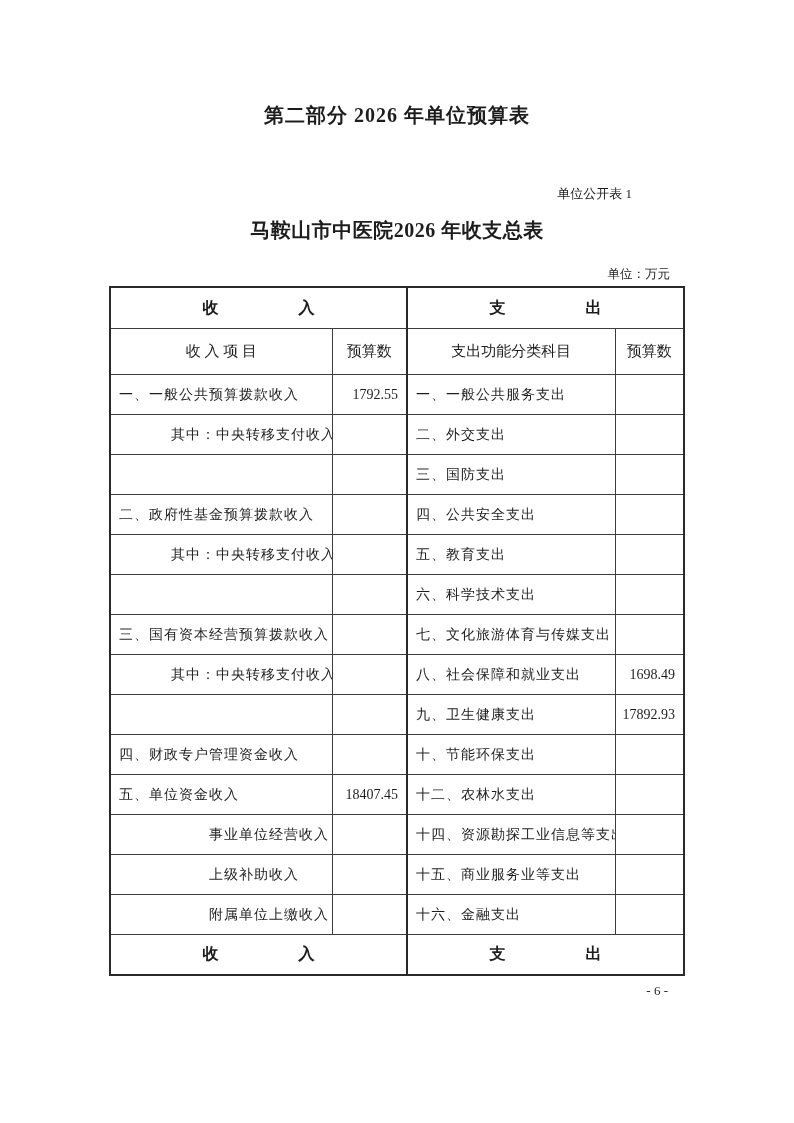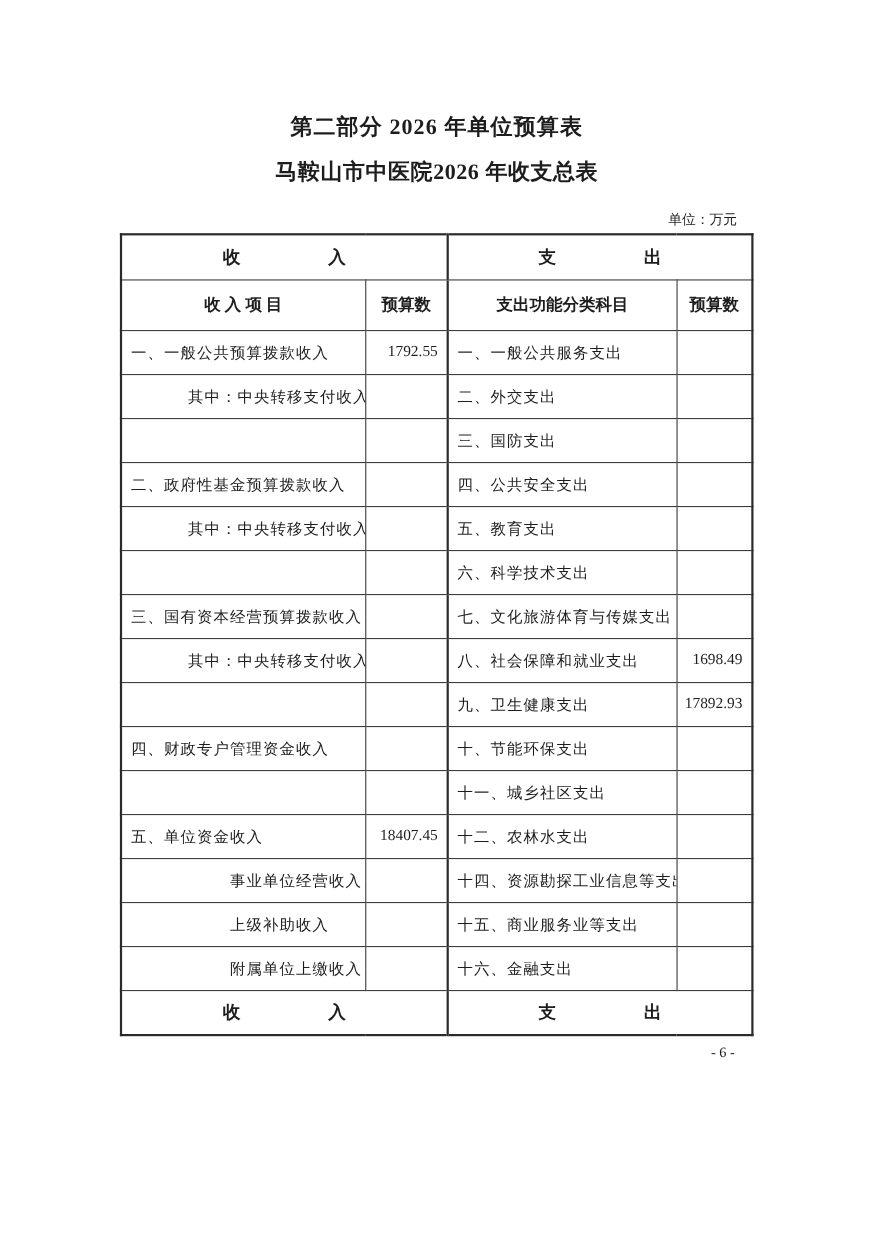--- a/index.html
+++ b/index.html
@@ -29,41 +29,42 @@
   table.budget {
     width:574px; margin:0 auto; border-collapse:collapse; table-layout:fixed;
     border:2px solid #2a2a2a;
   }
   table.budget th, table.budget td {
     border:1px solid #3c3c3c; overflow:hidden; white-space:nowrap;
   }
   .cdiv { border-left:2px solid #2a2a2a !important; }
 
   tr.hdr1 th { height:38px; font-size:16px; font-weight:bold; text-align:center; }
-  tr.hdr2 th { height:43px; font-size:15px; font-weight:bold; text-align:center; }
+  tr.hdr2 th { height:43px; font-size:15px; font-weight:normal; text-align:center; }
 
   tr.body-row td { height:37px; font-size:14px; }
   td.item  { text-align:left; padding-left:8px;  letter-spacing:1px; }
   td.value { text-align:right; padding-right:8px; font-size:14.5px; letter-spacing:0; }
   td.item.indent-1 { padding-left:60px; }
   td.item.indent-2 { padding-left:98px;margin-left:45px; }
 
   tr.ftr td { height:37px; font-size:16px; font-weight:bold; text-align:center; }
 
   .page-number {
     margin-top:7px; text-align:right; padding-right:126px; font-size:13px;
   }
 </style>
 </head>
 <body>
 
 <div class="page">
 
   <div class="section-title">第二部分 2026 年单位预算表</div>
 
+  <div class="table-label">单位公开表 1</div>
 
   <div class="table-title">马鞍山市中医院2026 年收支总表</div>
 
   <div class="unit-note">单位：万元</div>
 
   <table class="budget">
     <colgroup>
       <col style="width:222px">
         <col style="width:75px">
       <col style="width:208px">
@@ -145,26 +146,20 @@
     <td class="value">17892.93</td>
   </tr>
 
   <tr class="body-row">
     <td class="item">四、财政专户管理资金收入</td>
     <td class="value"></td>
     <td class="item cdiv">十、节能环保支出</td>
     <td class="value"></td>
   </tr>
 
-  <tr class="body-row">
-    <td class="item"></td>
-    <td class="value"></td>
-    <td class="item cdiv">十一、城乡社区支出</td>
-    <td class="value"></td>
-  </tr>
 
   <tr class="body-row">
     <td class="item">五、单位资金收入</td>
     <td class="value">18407.45</td>
     <td class="item cdiv">十二、农林水支出</td>
     <td class="value"></td>
   </tr>
 
 
   <tr class="body-row">

